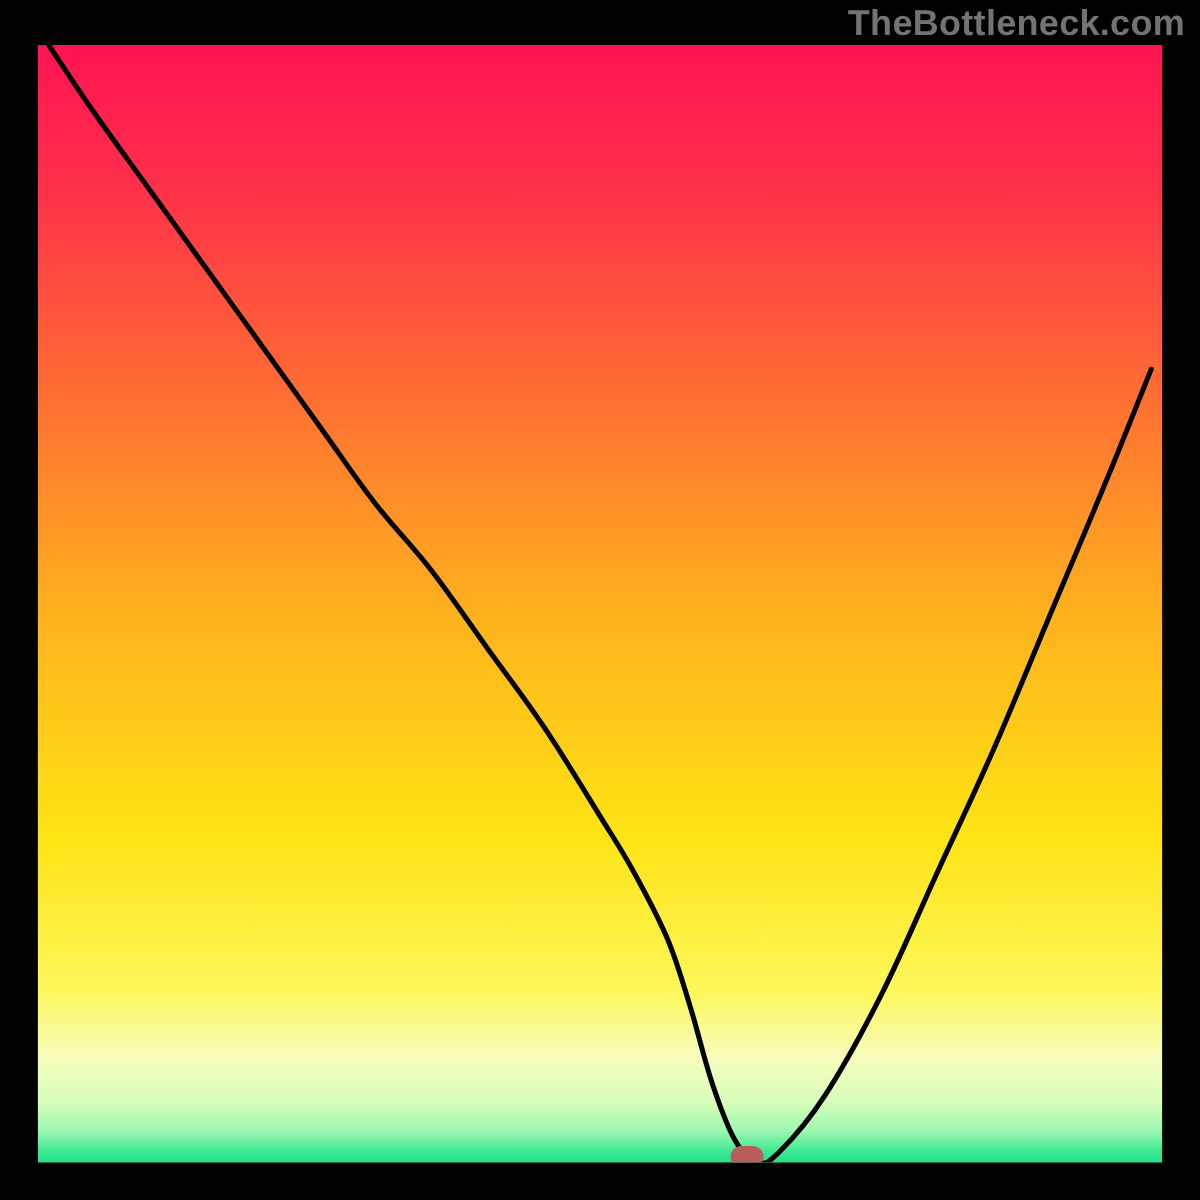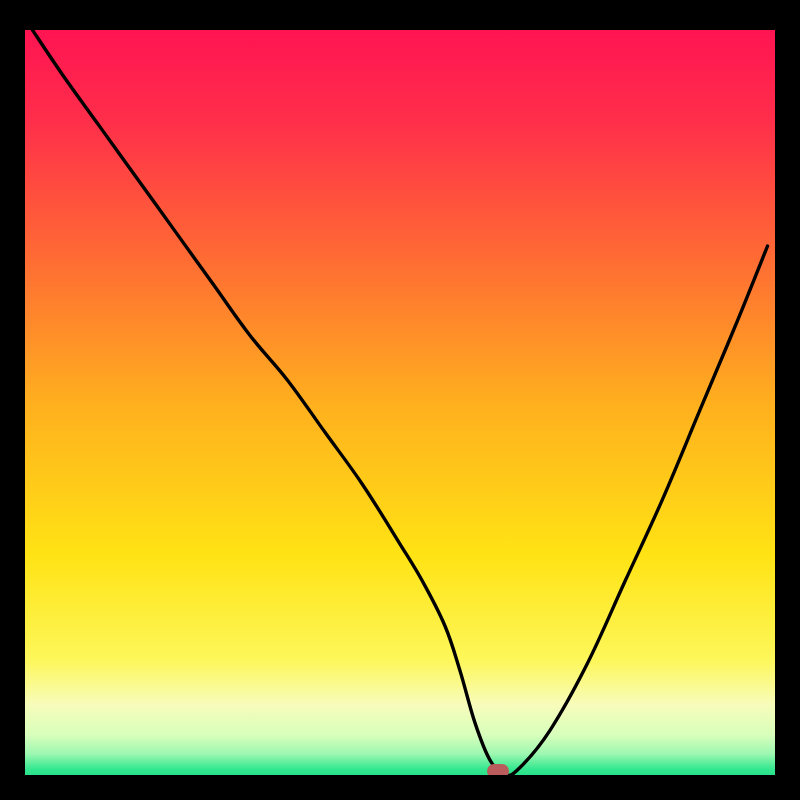--- a/index.html
+++ b/index.html
@@ -52,20 +52,21 @@
     border-radius: 7px;
     background: #ba5c5c;
     transform: translate(-50%, -50%);
   }
 </style>
 </head>
 <body>
 
 <div class="wrap">
 
+  <div class="watermark">TheBottleneck.com</div>
 
   <div class="plot">
     <svg class="gradient" viewBox="0 0 100 100" preserveAspectRatio="none">
       <defs>
         <linearGradient id="bg" x1="0" y1="0" x2="0" y2="1">
             <stop offset="0%" stop-color="#ff1452"></stop>
             <stop offset="12%" stop-color="#ff2e4a"></stop>
             <stop offset="30%" stop-color="#ff6a34"></stop>
             <stop offset="50%" stop-color="#ffb01e"></stop>
             <stop offset="70%" stop-color="#ffe314"></stop>

